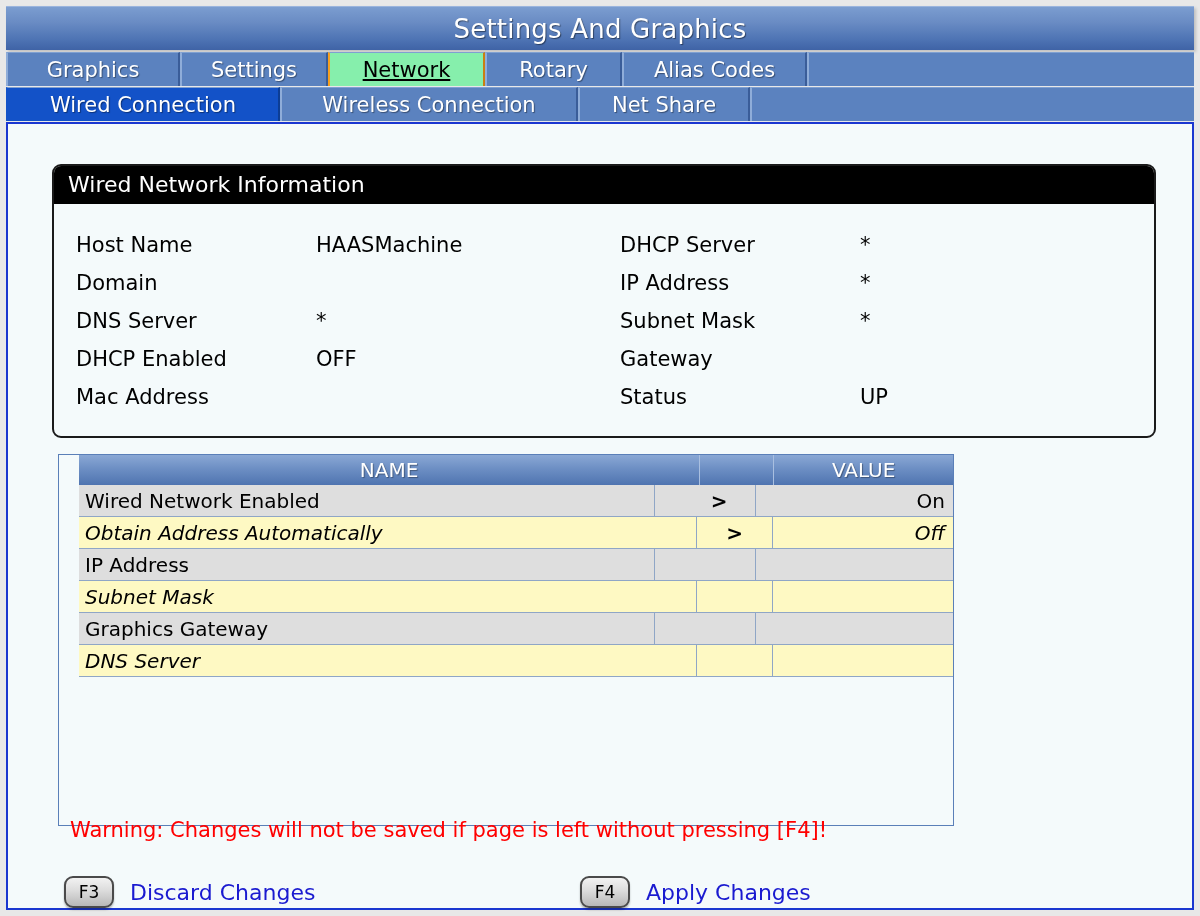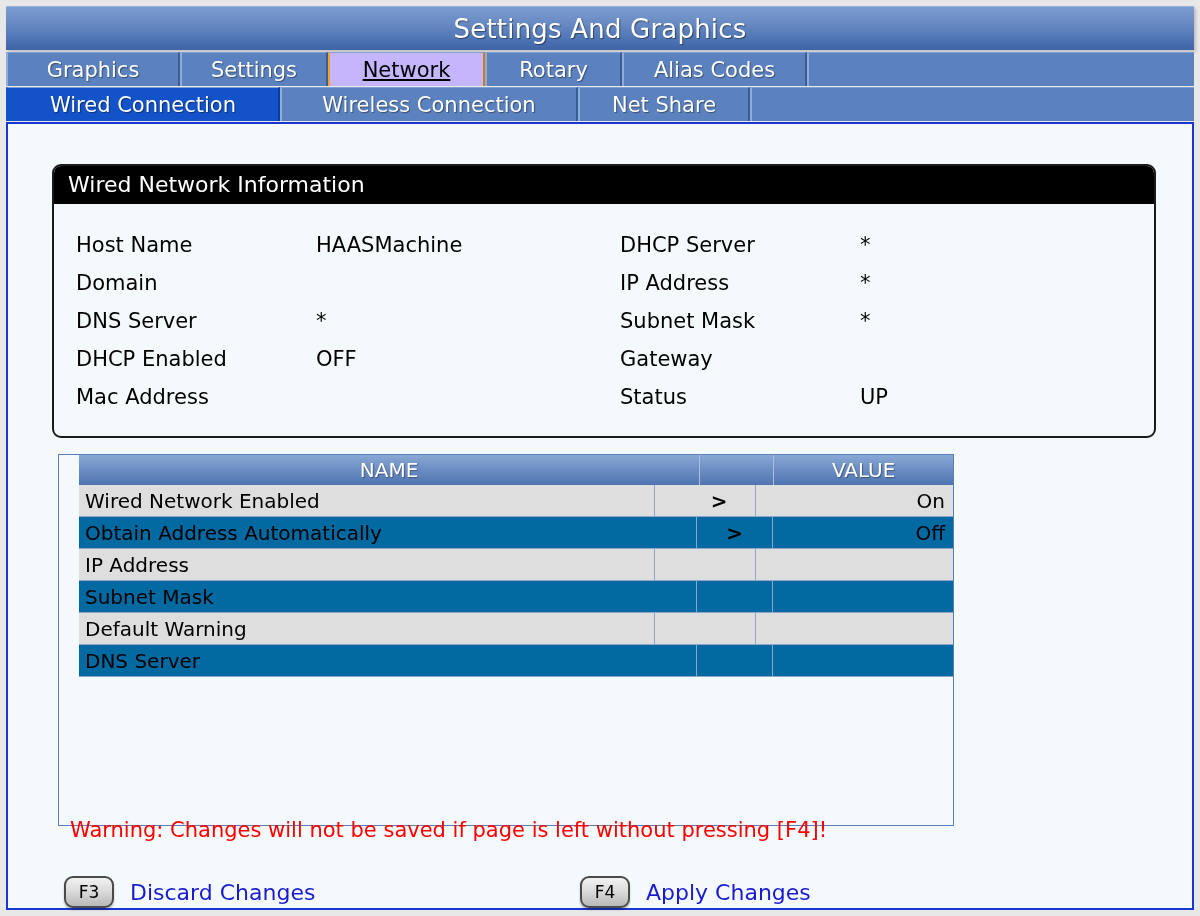--- a/index.html
+++ b/index.html
@@ -58,21 +58,21 @@
     font-size: 21px;
     background: #5b82bf;
     border-left: 2px solid #8fadd9;
     border-right: 2px solid #3a5d99;
     border-top: 1px solid #7fa0d1;
     text-shadow: 1px 1px 1px rgba(0,0,0,0.4);
     white-space: nowrap;
     padding: 0 10px;
   }
   .tab.active-orange {
-    background: #c4b5fd;
+    background: #86efac;
     color: #000000;
     text-shadow: none;
     text-decoration: underline;
     border-left: 2px solid #f5a021;
     border-right: 2px solid #c97f12;
   }
   .tab.active-blue {
     background: #1352c8;
     color: #ffffff;
     border-left: 2px solid #1352c8;
@@ -164,21 +164,21 @@
   .col-arrow { width: 93px; }
   .col-value { width: 225px; border-right: none !important; }
 
   .tbl-row {
     display: flex;
     height: 32px;
     box-sizing: border-box;
     border-bottom: 1px solid #8fa6c6;
   }
   .tbl-row.odd  { background: #dedede; gap: 29px; }
-  .tbl-row.even { background: #0369a1; }
+  .tbl-row.even { background: #fef9c3; font-style: italic; }
   .tbl-row > div {
     box-sizing: border-box;
     display: flex;
     align-items: center;
     font-size: 20px;
     color: #000000;
     border-right: 1px solid #8fa6c6;
     padding: 0 6px;
   }
   .tbl-row .col-name { justify-content: flex-start; }
@@ -347,21 +347,21 @@
       <div class="col-name">IP Address</div>
       <div class="col-arrow"></div>
       <div class="col-value"></div>
     </div>
     <div class="tbl-row even">
       <div class="col-name">Subnet Mask</div>
       <div class="col-arrow"></div>
       <div class="col-value"></div>
     </div>
     <div class="tbl-row odd">
-      <div class="col-name">Default Warning</div>
+      <div class="col-name">Graphics Gateway</div>
       <div class="col-arrow"></div>
       <div class="col-value"></div>
     </div>
     <div class="tbl-row even">
       <div class="col-name">DNS Server</div>
       <div class="col-arrow"></div>
       <div class="col-value"></div>
     </div>
 
     <div class="tbl-blank"></div>

